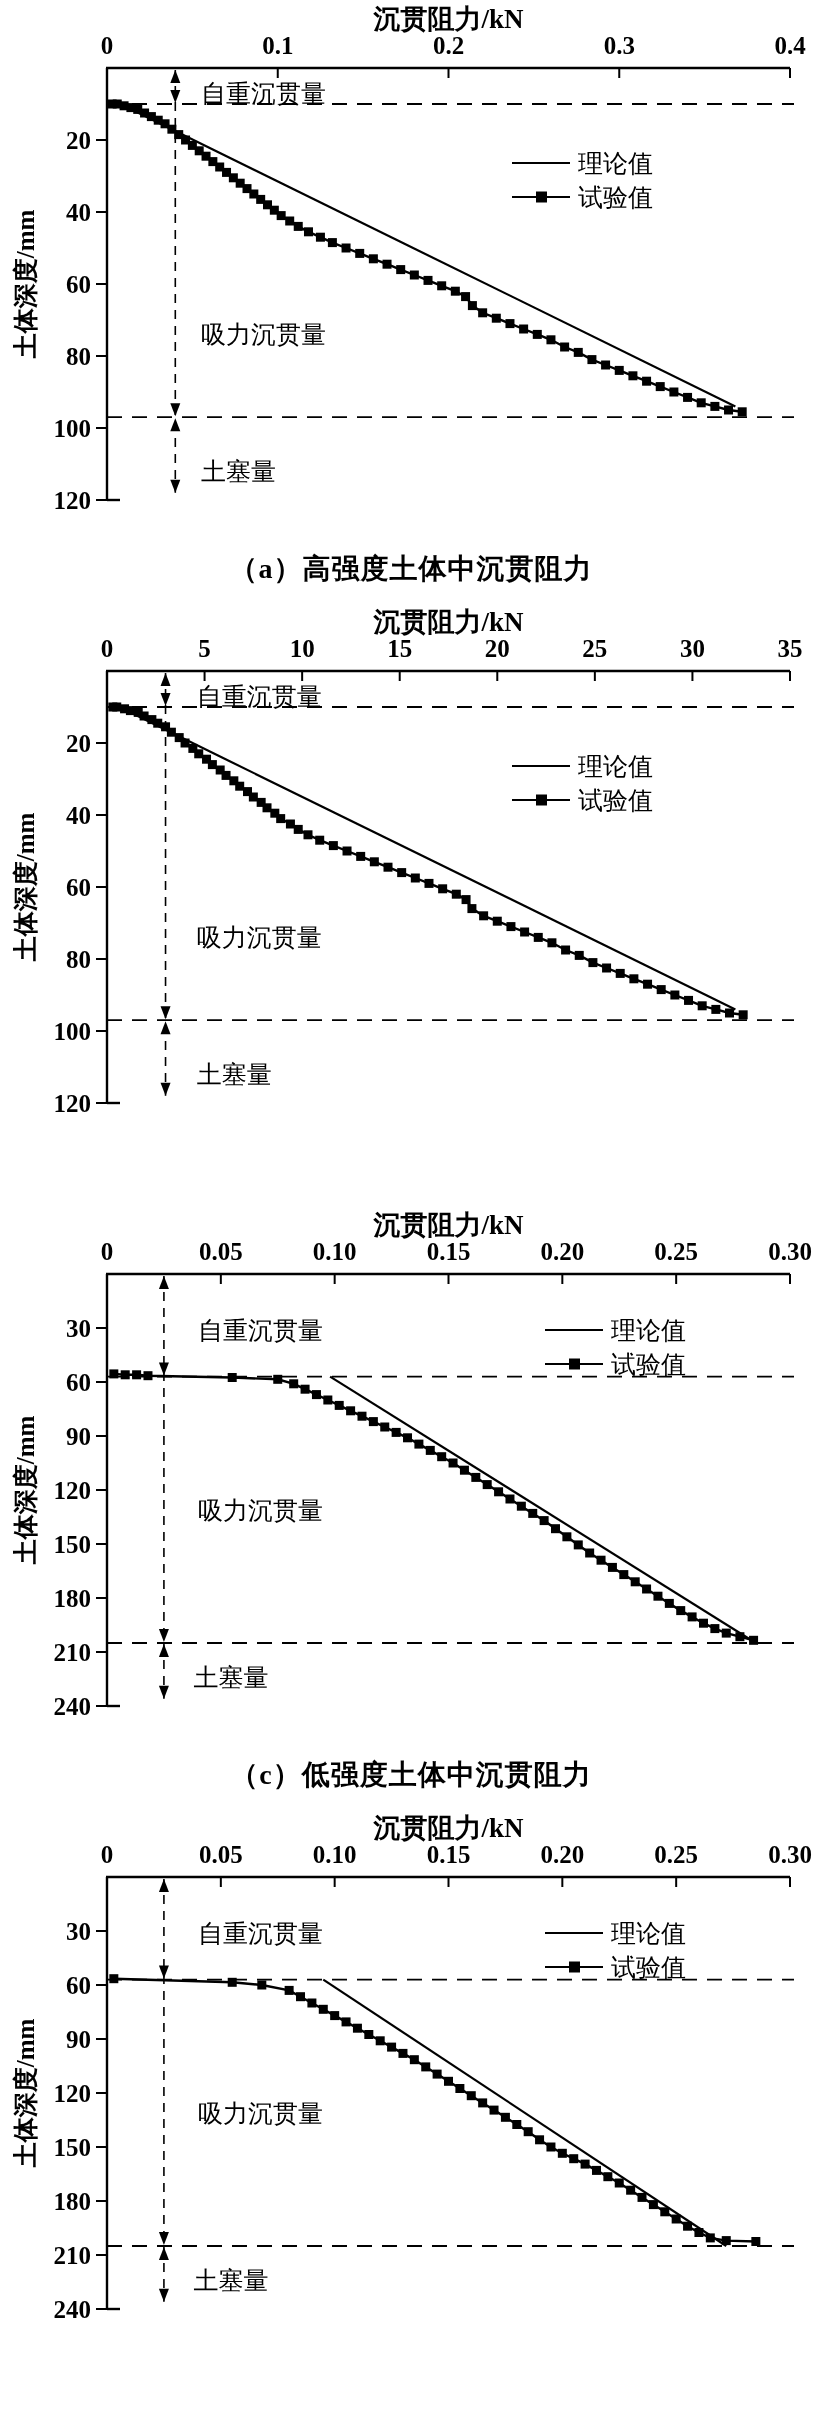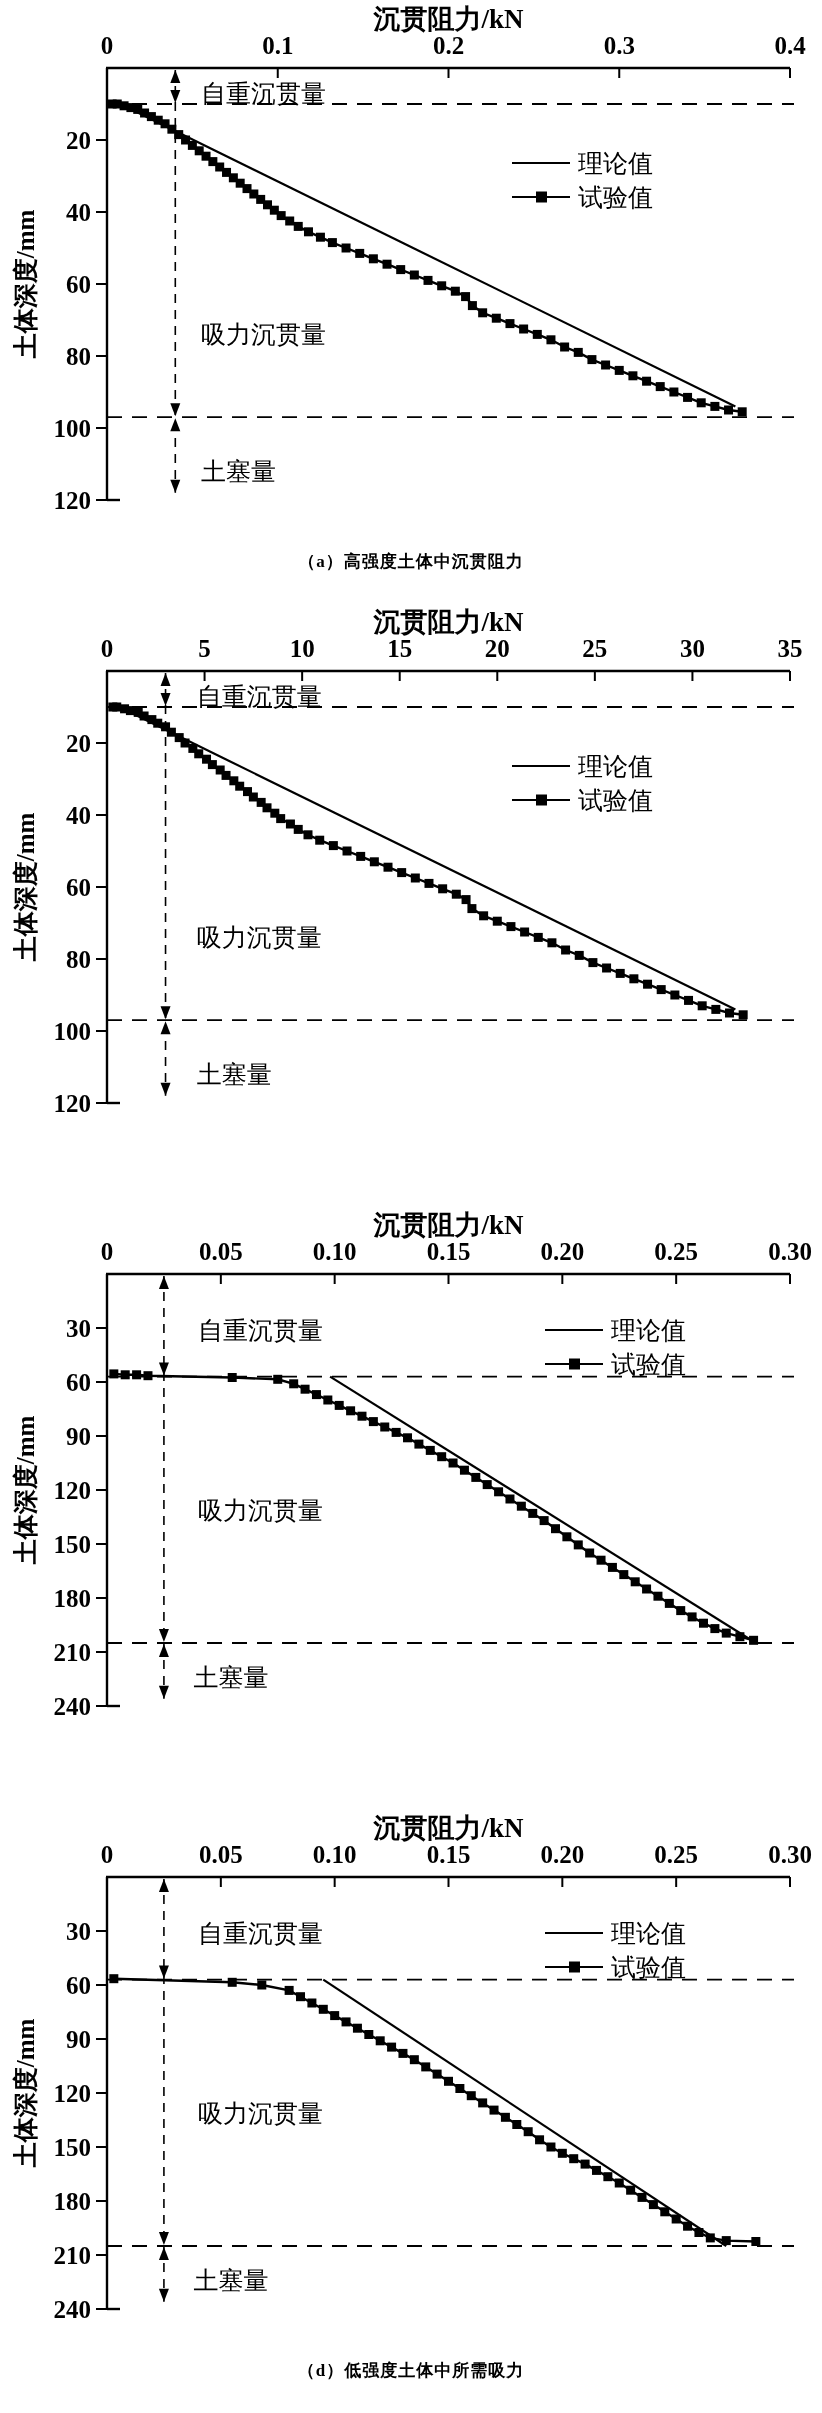--- a/index.html
+++ b/index.html
@@ -1,20 +1,20 @@
 <!DOCTYPE html>
 <html><head>
 <meta charset="utf-8">
 <style>
   html,body{margin:0;padding:0;background:#ffffff;}
   body{width:822px;height:2413px;overflow:hidden;
        font-family:"Liberation Serif","DejaVu Serif",serif;color:#000;}
   .panel{width:822px;height:603px;position:relative;}
   .chart-svg{display:block;}
-  .caption{width:822px;text-align:center;font-size:17px;font-weight:bold;
+  .caption{width:822px;text-align:center;font-size:28px;font-weight:bold;
            padding-top:10px;letter-spacing:1px;}
 </style>
 </head>
 <body>
 
 <div class="panel">
   <svg class="chart-svg" width="822" height="540">
       <line x1="107" y1="104" x2="794" y2="104" stroke="#000000" stroke-width="1.8" stroke-dasharray="15 10"></line>
       <line x1="107" y1="417.2" x2="794" y2="417.2" stroke="#000000" stroke-width="1.8" stroke-dasharray="15 10"></line>
       <line x1="175.3" y1="70" x2="175.3" y2="492.79999999999995" stroke="#000000" stroke-width="1.6" stroke-dasharray="9 7"></line>
@@ -340,20 +340,21 @@
       <line x1="96" y1="500" x2="107" y2="500" stroke="#000000" stroke-width="2"></line>
       <text x="91" y="509" fill="#000000" font-size="25" font-weight="bold" text-anchor="end">240</text>
       <text x="448.5" y="28" fill="#000000" font-size="27" font-weight="bold" text-anchor="middle">沉贯阻力/kN</text>
       <text x="34" y="284" fill="#000000" font-size="25" font-weight="bold" text-anchor="middle" transform="rotate(-90 34 284)">土体深度/mm</text>
       <line x1="545" y1="124" x2="603" y2="124" stroke="#000000" stroke-width="2.2"></line>
       <text x="611" y="133" fill="#000000" font-size="25" font-weight="normal" text-anchor="start">理论值</text>
       <line x1="545" y1="158" x2="603" y2="158" stroke="#000000" stroke-width="2.2"></line>
       <rect x="569" y="152.5" width="11" height="11" fill="#000000"></rect>
       <text x="611" y="167" fill="#000000" font-size="25" font-weight="normal" text-anchor="start">试验值</text>
     </svg>
+  <div class="caption">（c）低强度土体中沉贯阻力</div>
 </div>
 
 <div class="panel">
   <svg class="chart-svg" width="822" height="540">
       <line x1="107" y1="170.6" x2="794" y2="170.6" stroke="#000000" stroke-width="1.8" stroke-dasharray="15 10"></line>
       <line x1="107" y1="437" x2="794" y2="437" stroke="#000000" stroke-width="1.8" stroke-dasharray="15 10"></line>
       <line x1="163.91666666666669" y1="70" x2="163.91666666666669" y2="492.79999999999995" stroke="#000000" stroke-width="1.6" stroke-dasharray="9 7"></line>
       <polygon points="158.91666666666669,83 168.91666666666669,83 163.91666666666669,70" fill="#000000"></polygon>
       <polygon points="158.91666666666669,156.6 168.91666666666669,156.6 163.91666666666669,169.6" fill="#000000"></polygon>
       <polygon points="158.91666666666669,423 168.91666666666669,423 163.91666666666669,436" fill="#000000"></polygon>
@@ -441,14 +442,13 @@
       <line x1="96" y1="500" x2="107" y2="500" stroke="#000000" stroke-width="2"></line>
       <text x="91" y="509" fill="#000000" font-size="25" font-weight="bold" text-anchor="end">240</text>
       <text x="448.5" y="28" fill="#000000" font-size="27" font-weight="bold" text-anchor="middle">沉贯阻力/kN</text>
       <text x="34" y="284" fill="#000000" font-size="25" font-weight="bold" text-anchor="middle" transform="rotate(-90 34 284)">土体深度/mm</text>
       <line x1="545" y1="124" x2="603" y2="124" stroke="#000000" stroke-width="2.2"></line>
       <text x="611" y="133" fill="#000000" font-size="25" font-weight="normal" text-anchor="start">理论值</text>
       <line x1="545" y1="158" x2="603" y2="158" stroke="#000000" stroke-width="2.2"></line>
       <rect x="569" y="152.5" width="11" height="11" fill="#000000"></rect>
       <text x="611" y="167" fill="#000000" font-size="25" font-weight="normal" text-anchor="start">试验值</text>
     </svg>
-  <div class="caption">（d）低强度土体中所需吸力</div>
 </div>
 
 </body></html>

